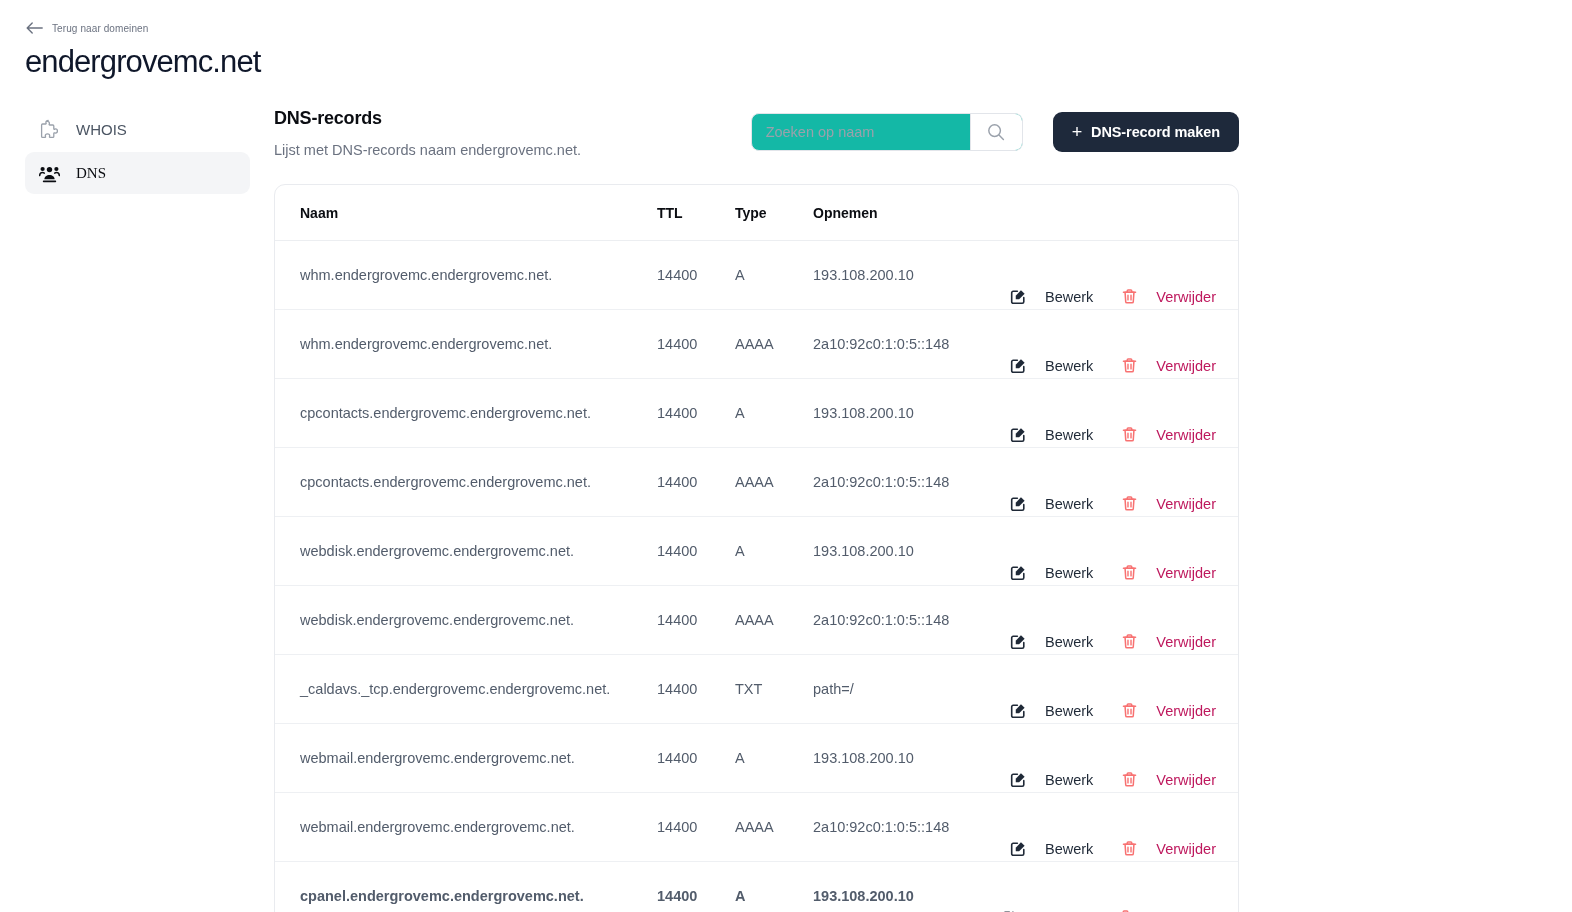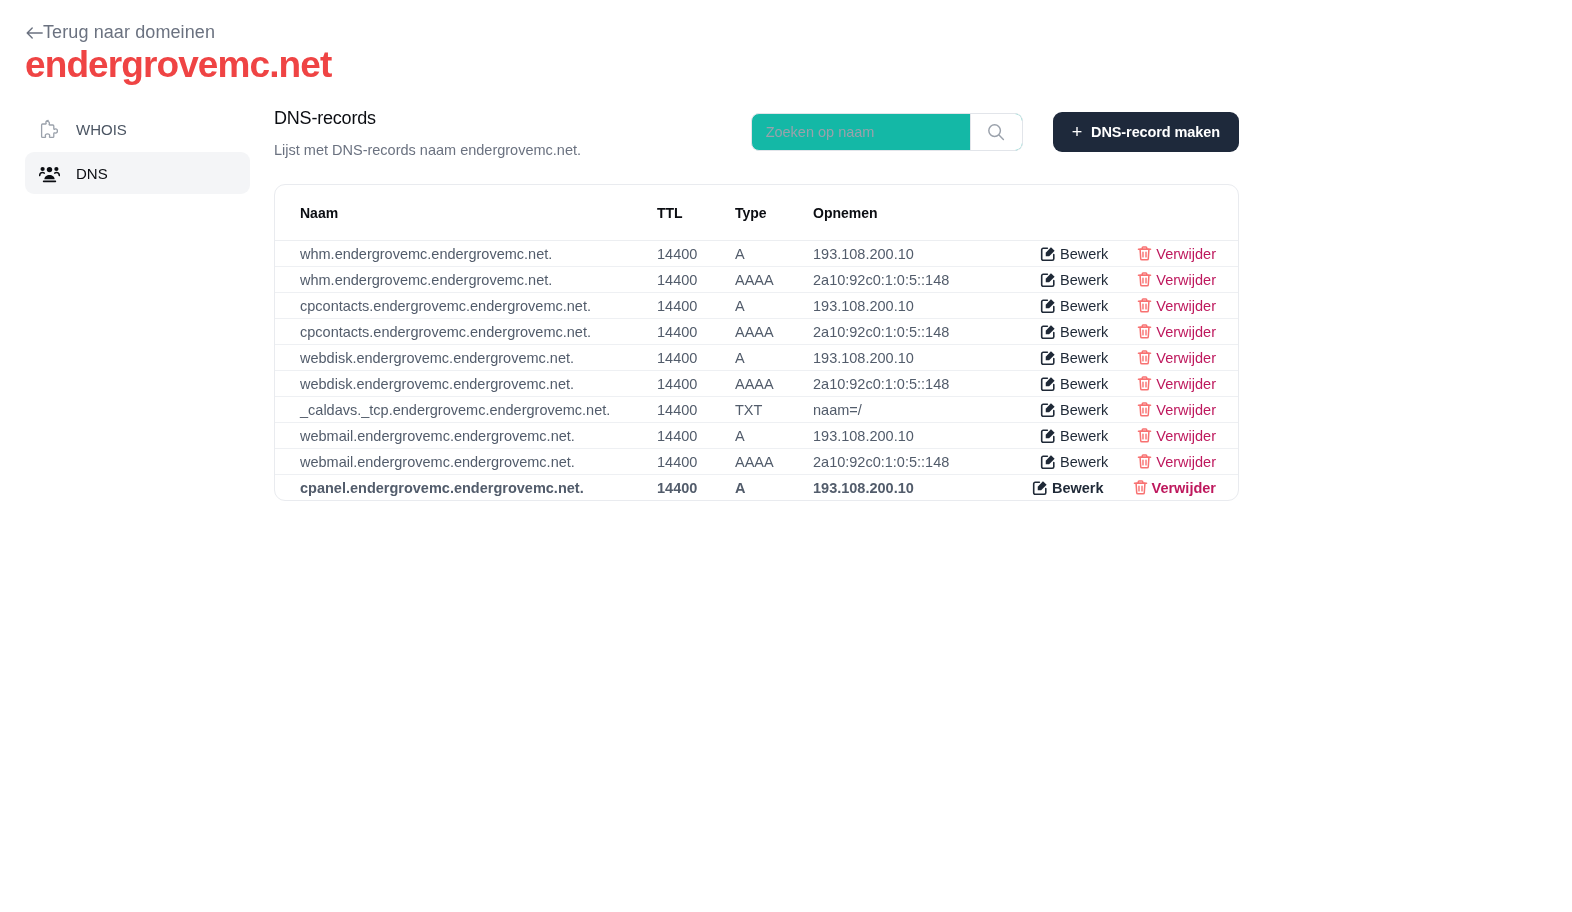--- a/index.html
+++ b/index.html
@@ -8,46 +8,46 @@
     background: #ffffff;
     font-family: "Liberation Sans", sans-serif;
     color: #1f2937;
     overflow: hidden;
   }
   .page { position: relative; width: 1572px; height: 912px; }
 
   
   .back-link {
     position: absolute; left: 26px; top: 22px;
-    display: flex; align-items: center; 
-    font-size: 18px; color: #6b7280; cursor: pointer;
+    display: flex; align-items: center; gap: 9px;
+    font-size: 10px; color: #6b7280; cursor: pointer;
     letter-spacing: .1px;
   }
   .back-arrow { display: block; width: 17px; height: 12px; flex: 0 0 auto; }
   .domain-title {
     position: absolute; left: 25px; top: 44px;
-    font-size: 37px; font-weight: 700; letter-spacing: -0.9px;
-    color: #ef4444;
+    font-size: 31px; font-weight: 400; letter-spacing: -0.9px;
+    color: #0f172a;
   }
 
   
   .sidebar { position: absolute; left: 25px; top: 108px; width: 225px; }
   .side-item {
     display: flex; align-items: center; gap: 16px;
     height: 42px; padding: 0 14px; border-radius: 9px;
     color: #4b5563; font-size: 15px; cursor: pointer;
     margin-bottom: 2px;
   }
   .side-item + .side-item { margin-top: 2px; }
-  .side-item.active { background: #f4f5f7; color: #0b0d12; font-weight: 400; }
+  .side-item.active { background: #f4f5f7; color: #0b0d12; font-weight: 400; font-family: Liberation Serif, serif; }
   .side-icon { width: 21px; height: 21px; flex: 0 0 auto; display: block; }
 
   
   .main { position: absolute; left: 274px; top: 108px; width: 965px; }
-  .sec-title { font-size: 18px; font-weight: 400; color: #0b0d12; letter-spacing: -0.2px; }
+  .sec-title { font-size: 18px; font-weight: 700; color: #0b0d12; letter-spacing: -0.2px; }
   .sec-sub { margin-top: 13px; font-size: 14.5px; color: #6b7280; }
 
   .toolbar { position: absolute; right: 0; top: 4px; display: flex; align-items: center; gap: 30px; }
   .search-wrap {
     display: flex; align-items: stretch;
     width: 272px; height: 38px;
     border: 1px solid #e2e5ea; border-radius: 8px; background: #14b8a6;
     overflow: hidden;
   }
   .search-input {
@@ -86,22 +86,22 @@
     border-bottom: 1px solid #eef0f3;
   }
   tbody tr:last-child td { border-bottom: 0; font-weight: bold; }
   .c-name { width: 382px; padding-left: 25px !important; }
   .c-ttl  { width: 78px; }
   .c-type { width: 78px; }
   .c-rec  { width: 205px; }
   .c-act  { width: 222px; padding-right: 24px !important; }
   .actions { display: flex; align-items: center; justify-content: flex-end; gap: 28px; }
   .act {
-    display: flex; align-items: center; gap: 3px;
-    font-size: 14.5px; cursor: pointer; white-space: nowrap;
+    display: flex; align-items: center; gap: 18px;
+    font-size: 14.5px; cursor: pointer; white-space: nowrap; margin-top: 43px;
   }
   .act-edit { color: #1f2937; }
   .act-del  { color: #be185d; }
   .act-icon { width: 17px; height: 17px; flex: 0 0 auto; display: block; }
 
   
   .footer { position: absolute; left: 274px; top: 789px; width: 965px; height: 40px; }
   .results { font-size: 14.5px; color: #4b5563; line-height: 40px; }
   .pager {
     position: absolute; right: 0; top: 0;
@@ -337,21 +337,21 @@
                   </svg>
                   <span>Verwijder</span>
                 </span>
               </div>
             </td>
           </tr>
           <tr>
             <td class="c-name">_caldavs._tcp.endergrovemc.endergrovemc.net.</td>
             <td class="c-ttl">14400</td>
             <td class="c-type">TXT</td>
-            <td class="c-rec">naam=/</td>
+            <td class="c-rec">path=/</td>
             <td class="c-act">
               <div class="actions">
                 <span class="act act-edit">
                   <svg class="act-icon" viewBox="0 0 18 18" fill="none">
                     <path d="M14.6 10.2v4.4c0 .9-.7 1.6-1.6 1.6H3.4c-.9 0-1.6-.7-1.6-1.6V5.1c0-.9.7-1.6 1.6-1.6h4.4" stroke="#1f2937" stroke-width="1.7" stroke-linecap="round" stroke-linejoin="round"></path>
                     <path d="M11.6 2.3l3.9 3.9-5.8 5.8H6.1V8.1z" fill="#1f2937"></path>
                   </svg>
                   <span>Bewerk</span>
                 </span>
                 <span class="act act-del">

